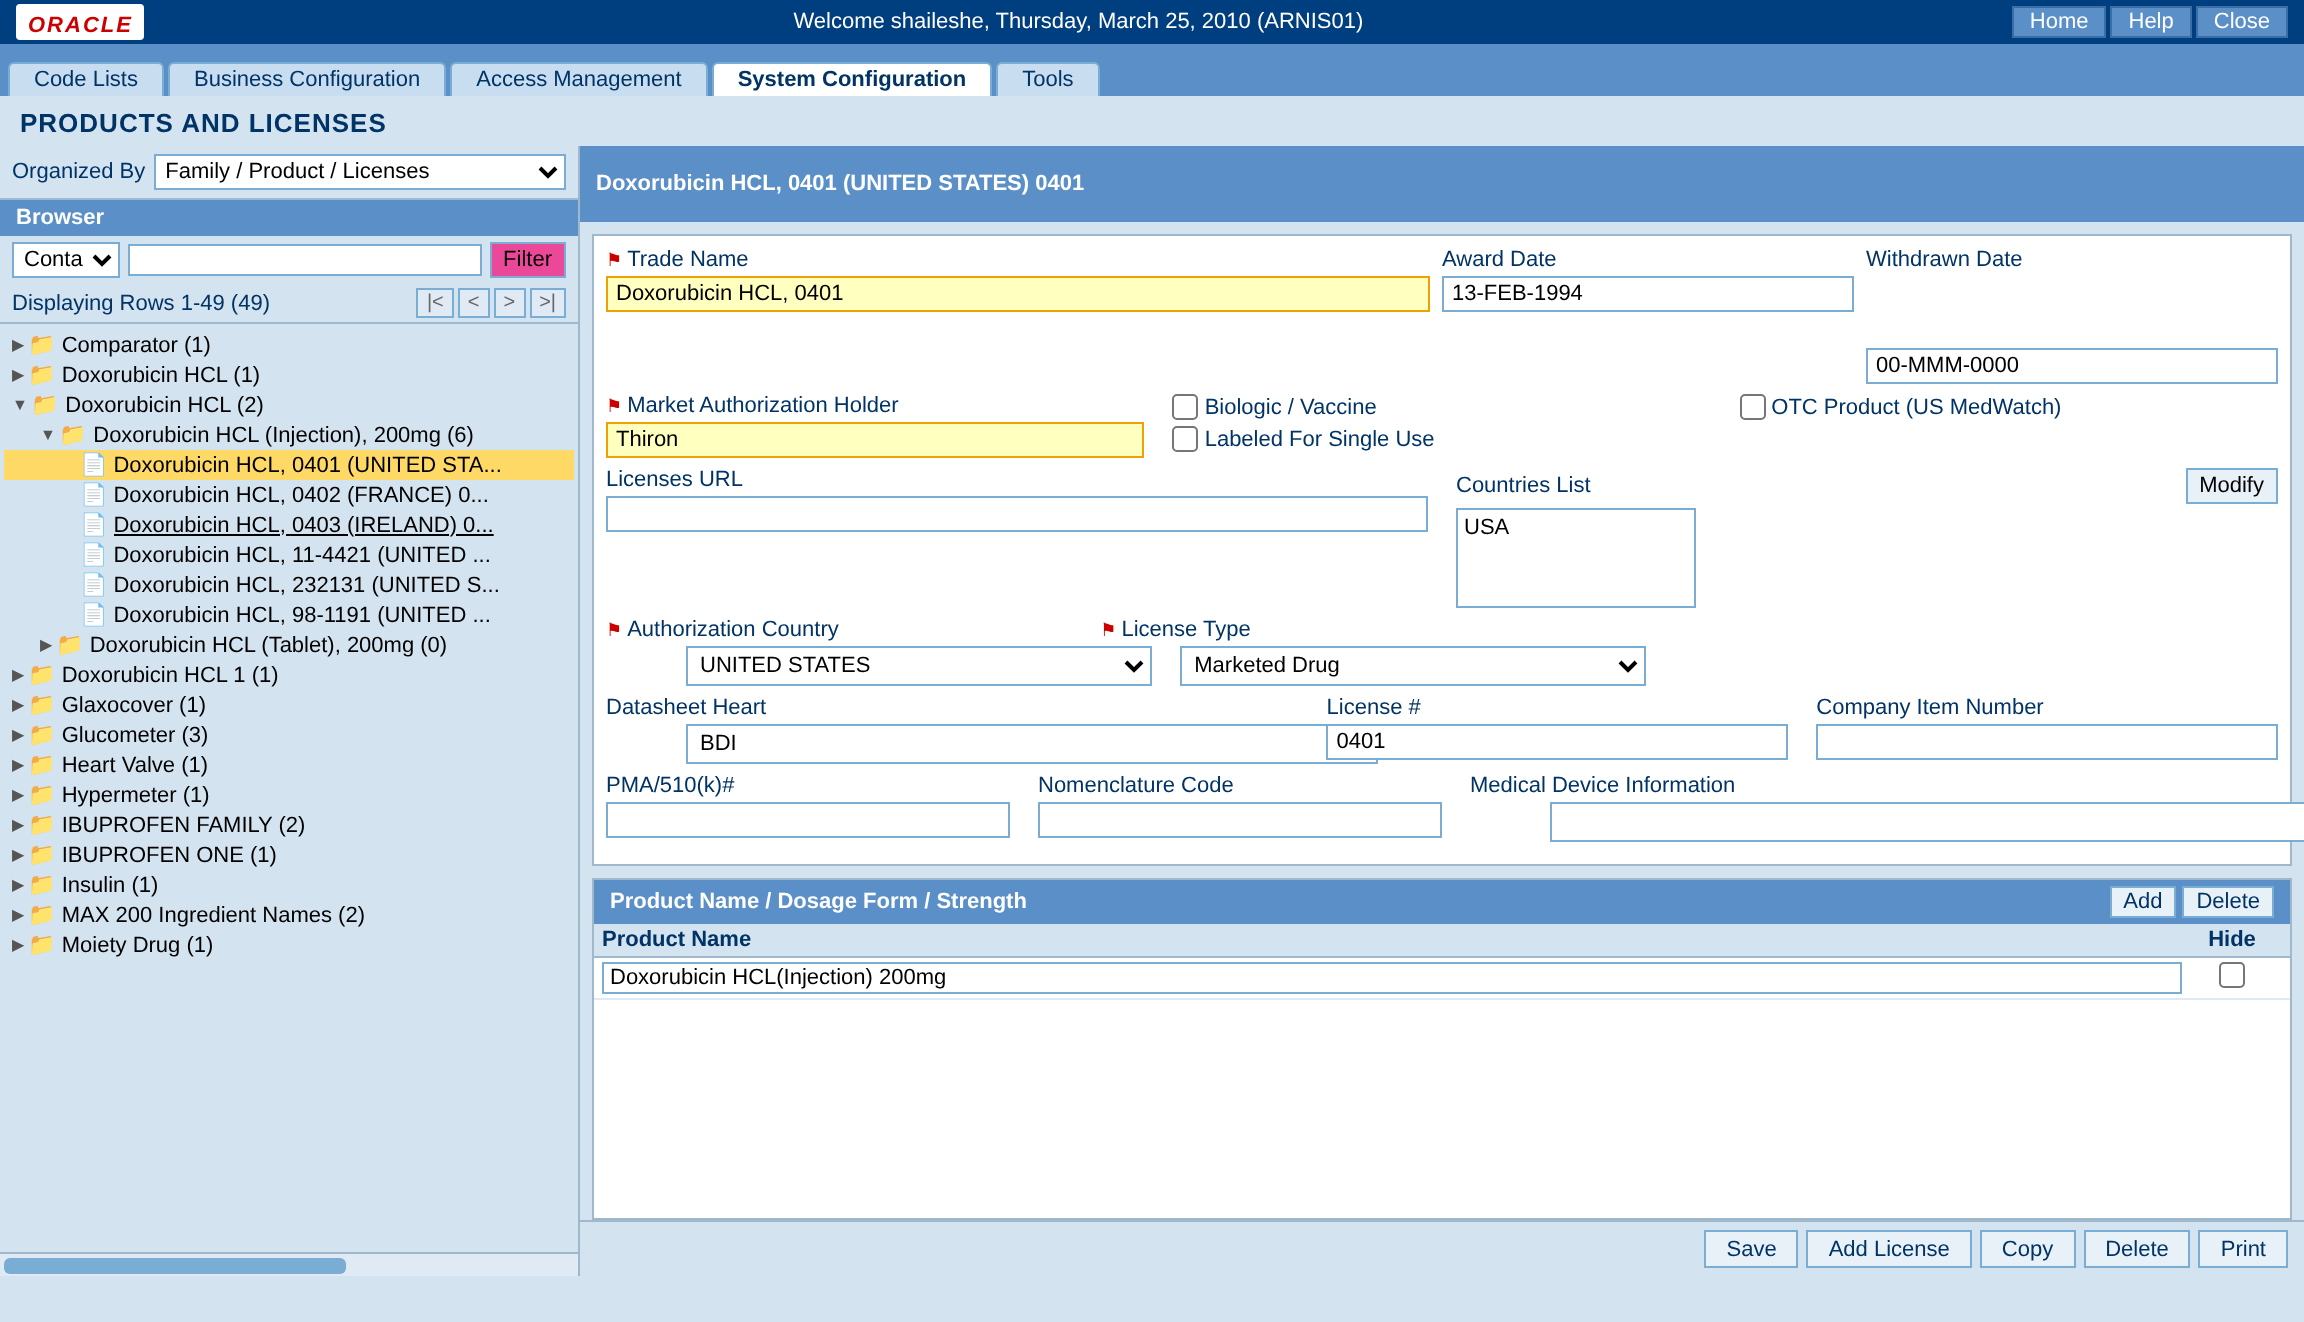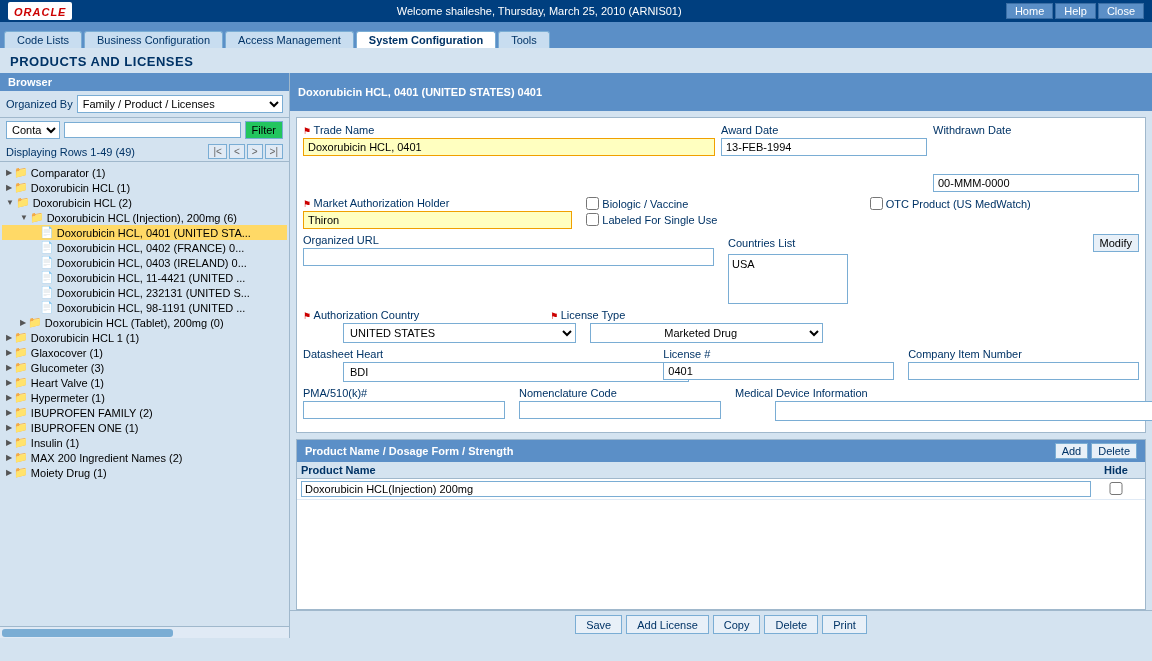--- a/index.html
+++ b/index.html
@@ -123,21 +123,21 @@
       background: white;
       width: 54px;
     }
     #search-input {
       flex: 1;
       border: 1px solid #7aadd4;
       padding: 1px 3px;
       font-size: 11px;
     }
     #filter-btn {
-      background: #22c55e;
+      background: #ec4899;
       border: 1px solid #7aadd4;
       padding: 2px 6px;
       cursor: pointer;
       font-size: 11px;
     }
     #rows-info-bar {
       padding: 2px 6px;
       display: flex;
       align-items: center;
       justify-content: space-between;
@@ -322,21 +322,21 @@
     }
     .ctpr-row { display: flex; flex-direction: column; gap: 2px; margin-bottom: 6px; }
     .ctpr-input { width: 220px; border: 1px solid #7aadd4; padding: 2px 4px; font-size: 11px; }
 
     
     #footer-bar {
       background: #d4e3f0;
       border-top: 1px solid #a0b8cc;
       padding: 4px 8px;
       display: flex;
-      justify-content: center;
+      justify-content: flex-end;
       gap: 4px;
       height: 28px;
     }
     #footer-bar button {
       background: #e8f0f8;
       border: 1px solid #7aadd4;
       padding: 2px 10px;
       cursor: pointer;
       font-size: 11px;
       color: #003366;
@@ -383,27 +383,27 @@
   <div class="nav-tab">Access Management</div>
   <div class="nav-tab active">System Configuration</div>
   <div class="nav-tab">Tools</div>
 </div>
 
 <div id="page-header">PRODUCTS AND LICENSES</div>
 
 <div id="main-content">
 
   <div id="browser-panel">
-    <div id="browser-header">Browser</div>
     <div id="browser-controls">
       <span id="organized-by-label">Organized By</span>
       <select id="organized-by-select">
         <option>Family / Product / Licenses</option>
       </select>
     </div>
+    <div id="browser-header">Browser</div>
     <div id="search-row">
       <select id="contains-select">
         <option>Contains</option>
       </select>
       <input type="text" id="search-input" style="">
       <button id="filter-btn">Filter</button>
     </div>
     <div id="rows-info-bar">
       <span id="rows-info">Displaying Rows 1-49 (49)</span>
       <div id="pagination">
@@ -438,21 +438,21 @@
         <div class="tree-item selected" style="padding-left: 32px;">
           <span style="margin-right:3px;margin-left:6px;">📄</span>
           <span style="overflow:hidden;text-overflow:ellipsis;">Doxorubicin HCL, 0401 (UNITED STA...</span>
         </div>
         <div class="tree-item" style="padding-left: 32px;">
           <span style="margin-right:3px;margin-left:6px;">📄</span>
           <span style="overflow:hidden;text-overflow:ellipsis;">Doxorubicin HCL, 0402 (FRANCE) 0...</span>
         </div>
         <div class="tree-item" style="padding-left: 32px;">
           <span style="margin-right:3px;margin-left:6px;">📄</span>
-          <span style="overflow:hidden;text-overflow:ellipsis;">Doxorubicin HCL, 0403 (IRELAND) 0...</span>
+          <span style="overflow:hidden;text-overflow:ellipsis;text-decoration:underline;">Doxorubicin HCL, 0403 (IRELAND) 0...</span>
         </div>
         <div class="tree-item" style="padding-left: 32px;">
           <span style="margin-right:3px;margin-left:6px;">📄</span>
           <span style="overflow:hidden;text-overflow:ellipsis;">Doxorubicin HCL, 11-4421 (UNITED ...</span>
         </div>
         <div class="tree-item" style="padding-left: 32px;">
           <span style="margin-right:3px;margin-left:6px;">📄</span>
           <span style="overflow:hidden;text-overflow:ellipsis;">Doxorubicin HCL, 232131 (UNITED S...</span>
         </div>
         <div class="tree-item" style="padding-left: 32px;">
@@ -559,21 +559,21 @@
           <div style="flex:2; padding-left:8px;">
             <div class="checkbox-item">
               <input type="checkbox" style="">
               <span>OTC Product (US MedWatch)</span>
             </div>
           </div>
         </div>
 
         <div class="form-row">
           <div class="form-group" style="flex:2;">
-            <span class="field-label">Organized URL</span>
+            <span class="field-label">Licenses URL</span>
             <input type="text" class="form-input" style="width: 100%;">
           </div>
           <div class="form-group" style="flex:2; padding-left:8px;">
             <div style="display:flex; justify-content:space-between; align-items:center;">
               <span class="field-label">Countries List</span>
               <button class="modify-btn">Modify</button>
             </div>
             <div class="countries-box">
               <span>USA</span>
             </div>
@@ -582,21 +582,21 @@
 
         <div class="form-row">
           <div class="form-group" style="flex:1;">
             <span class="field-label required">Authorization Country</span>
             <select class="form-select" style="width:100%;">
               <option>UNITED STATES</option>
             </select>
           </div>
           <div class="form-group" style="flex:1; padding-left:8px;">
             <span class="field-label required">License Type</span>
-            <select class="form-select" style="width:100%;text-align:center;">
+            <select class="form-select" style="width:100%;">
               <option>Marketed Drug</option>
             </select>
           </div>
           <div style="flex:1.5;"></div>
         </div>
 
         <div class="form-row">
           <div class="form-group" style="flex:1.5;">
             <span class="field-label">Datasheet Heart</span>
             <select class="form-select" style="width:100%;">

